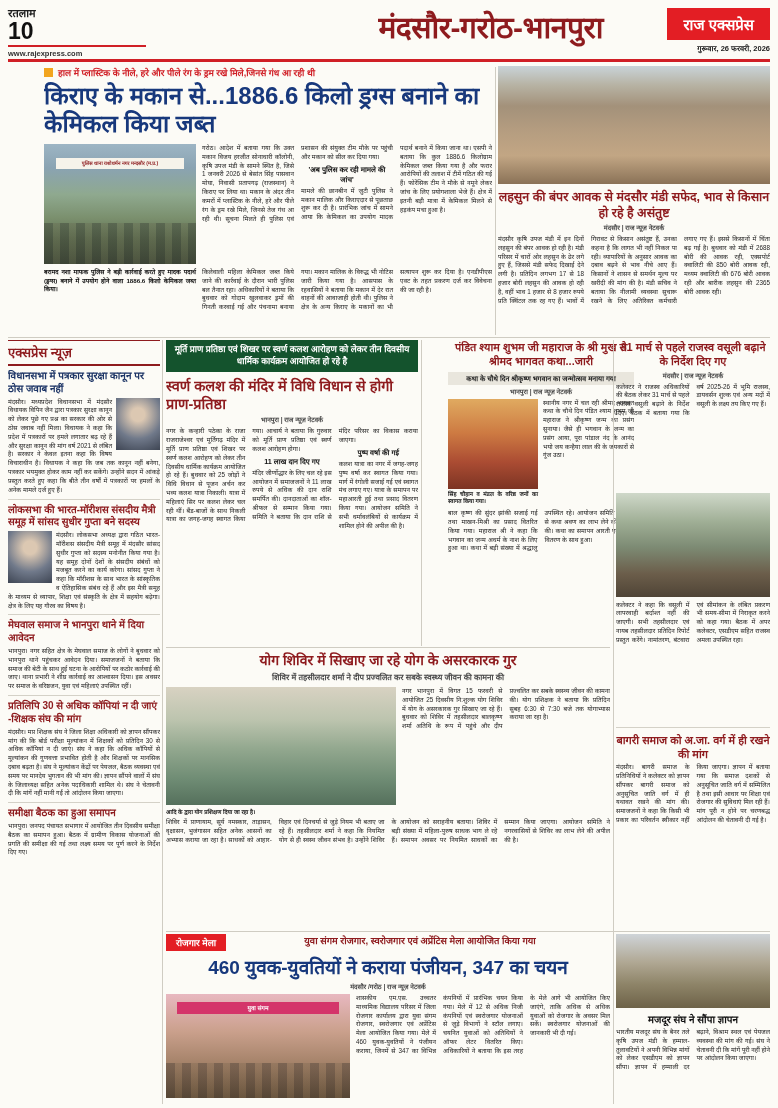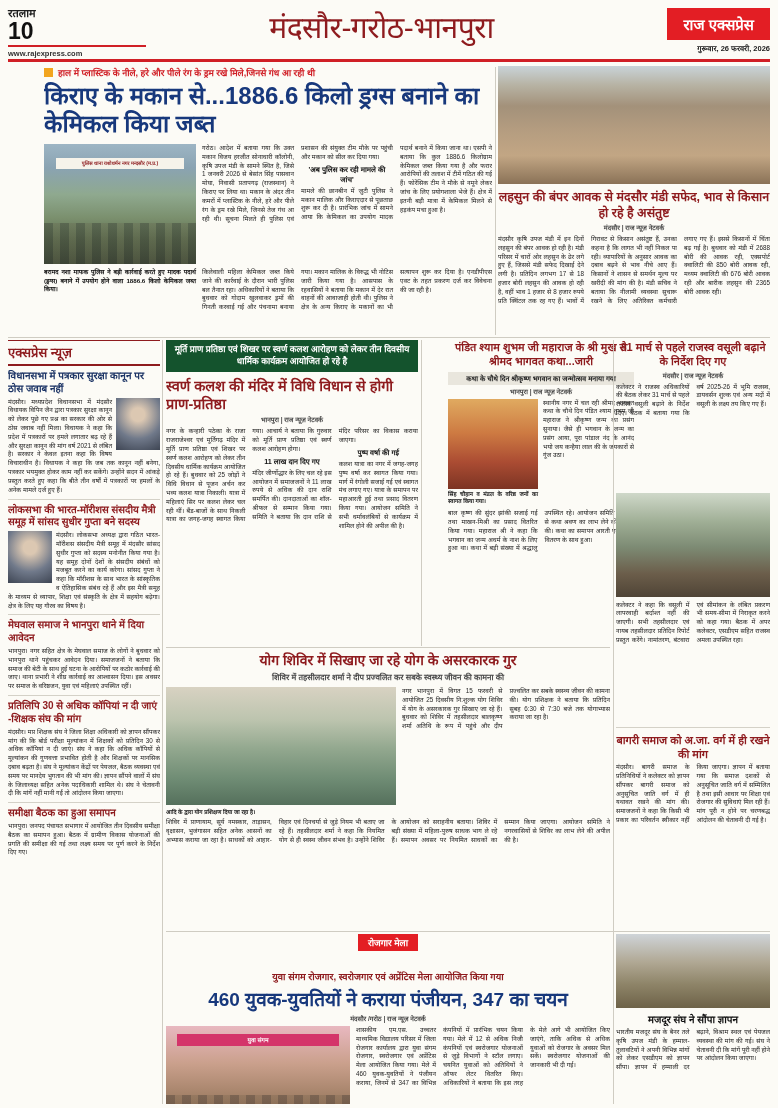--- a/index.html
+++ b/index.html
@@ -7,22 +7,22 @@
   body { font-family:"Liberation Sans","DejaVu Sans",sans-serif; }
   .page { position:relative; width:778px; height:1108px; margin:0 auto; background:#fcfbf6; color:#1a1a1a; overflow:hidden; }
   .abs { position:absolute; overflow:hidden; }
 
   
   .mh-left { position:absolute; left:8px; top:5px; width:140px; }
   .mh-location { font-size:11px; font-weight:bold; color:#1c1c1c; }
   .mh-pageno { font-size:23px; font-weight:bold; line-height:1.0; color:#111; }
   .mh-rule { width:138px; height:2px; background:#d01f26; margin:2px 0 2px; }
   .mh-site { font-size:7.5px; font-weight:bold; color:#333; }
-  .mh-title { position:absolute; left:160px; right:175px; top:6px; text-align:center;
-              font-size:30px; font-weight:400; color:#8e1b1e; letter-spacing:-0.5px; }
+  .mh-title { position:absolute; left:160px; right:175px; top:6px; text-align:right;
+              font-size:30px; font-weight:700; color:#8e1b1e; letter-spacing:-0.5px; }
   .mh-right { position:absolute; right:8px; top:8px; text-align:right; }
   .mh-brand { display:inline-block; background:#e31e24; color:#fff; font-size:15px; font-weight:bold;
               padding:6px 16px; }
   .mh-date { font-size:7.5px; font-weight:bold; color:#222; margin-top:3px; }
   .masthead-rule { position:absolute; left:8px; width:762px; top:59px; height:3px; background:#d01f26; }
 
   
   .jtext { font-size:6.3px; line-height:1.4; text-align:justify; color:#262626; }
   .cols2 { columns:2; column-gap:7px; }
   .cols3 { columns:3; column-gap:7px; }
@@ -106,21 +106,21 @@
   .yoga-sub { color:#4a4a4a; font-size:8px; font-weight:bold; text-align:center; margin-top:2px; }
   .yoga-row { display:flex; gap:6px; margin-top:5px; }
   .yoga-photo { width:230px; height:118px; flex:none;
      background:linear-gradient(180deg,#d8d2c2 0%,#bcc4ae 28%,#93a88f 52%,#6f8c74 78%,#55705c 100%); }
   .yoga-side { flex:1; height:118px; }
   .yoga-caption { font-size:5.8px; font-weight:bold; margin-top:3px; }
   .yoga-bottom { margin-top:2px; height:108px; }
 
   
   .rojgar { left:166px; top:934px; width:444px; height:170px; }
-  .rj-bar { display:flex; align-items:center; gap:19px;flex-direction:column; }
+  .rj-bar { display:flex; gap:4px; }
   .rj-label { background:#e31e24; color:#fff; font-size:9px; font-weight:bold; padding:2px 10px; flex:none; }
   .rj-kicker { flex:1; color:#8e1b1e; font-size:9.5px; font-weight:bold; text-align:center; }
   .rj-headline { color:#17387c; font-size:19px; font-weight:800; text-align:center; margin-top:3px; }
   .rj-row { display:flex; gap:6px; margin-top:3px; }
   .rj-photo { width:184px; height:104px; flex:none;
      background:linear-gradient(180deg,#e8b8c0 0%,#caa08c 36%,#9e7d63 72%,#6e573f 100%); }
   .rj-banner { position:absolute; left:6%; right:6%; top:8%; background:#d4356a; color:#fff;
      font-size:6px; font-weight:bold; text-align:center; padding:2px; }
   .rj-body { flex:1; height:104px; }
 

